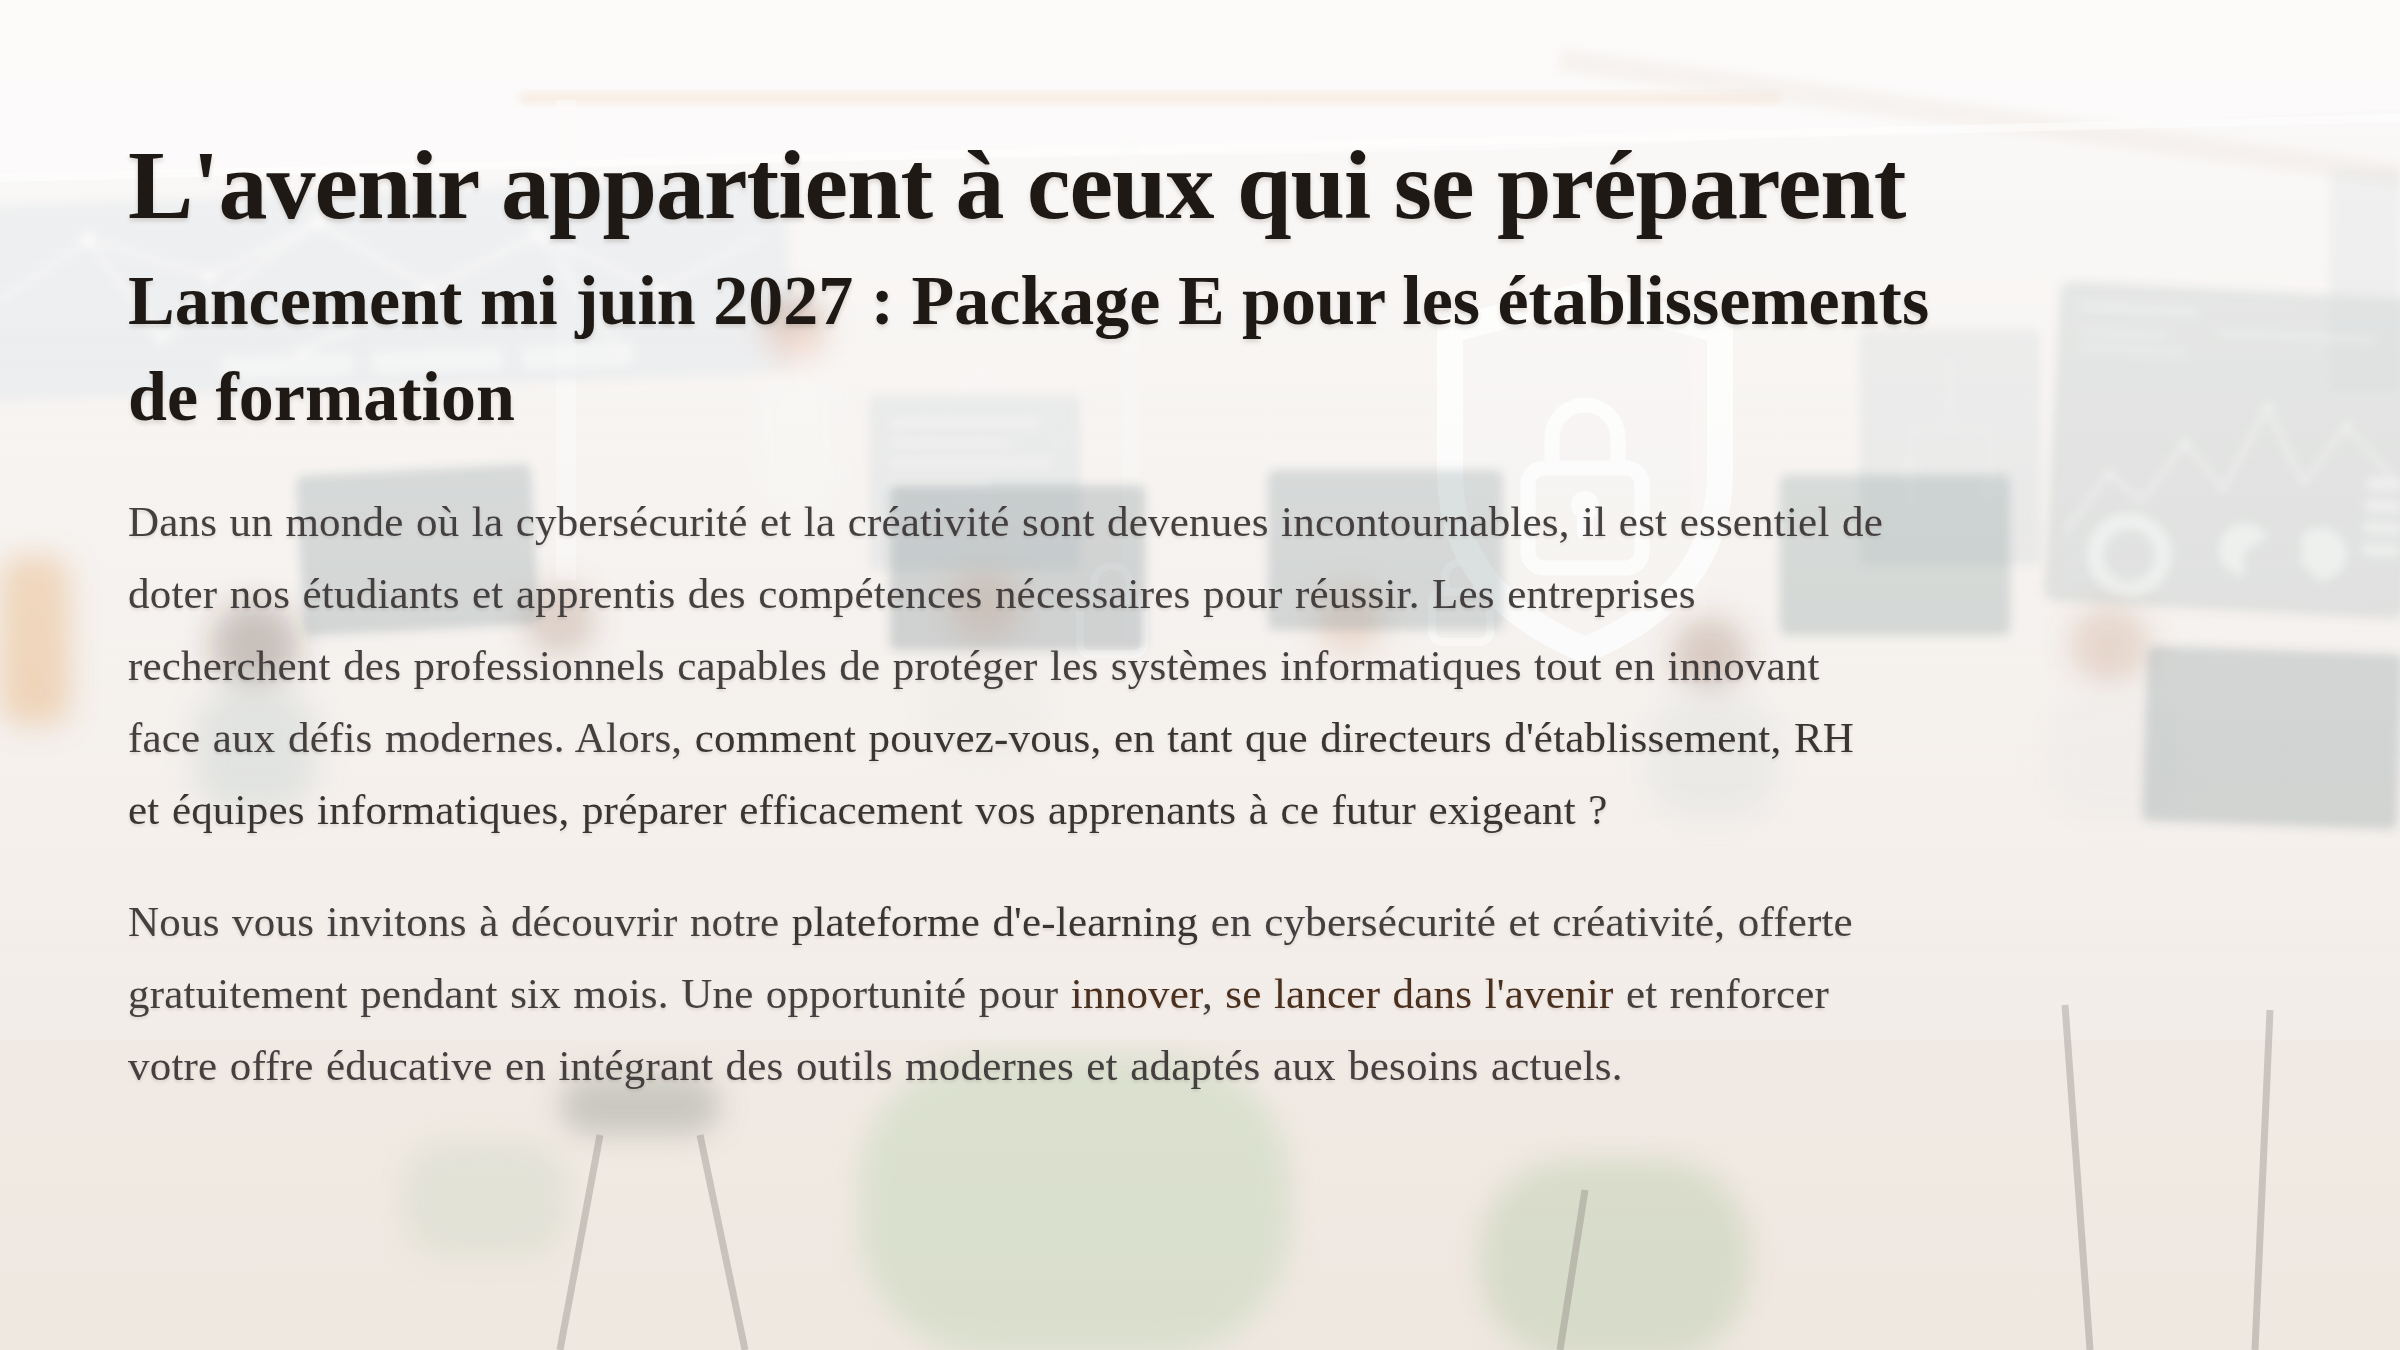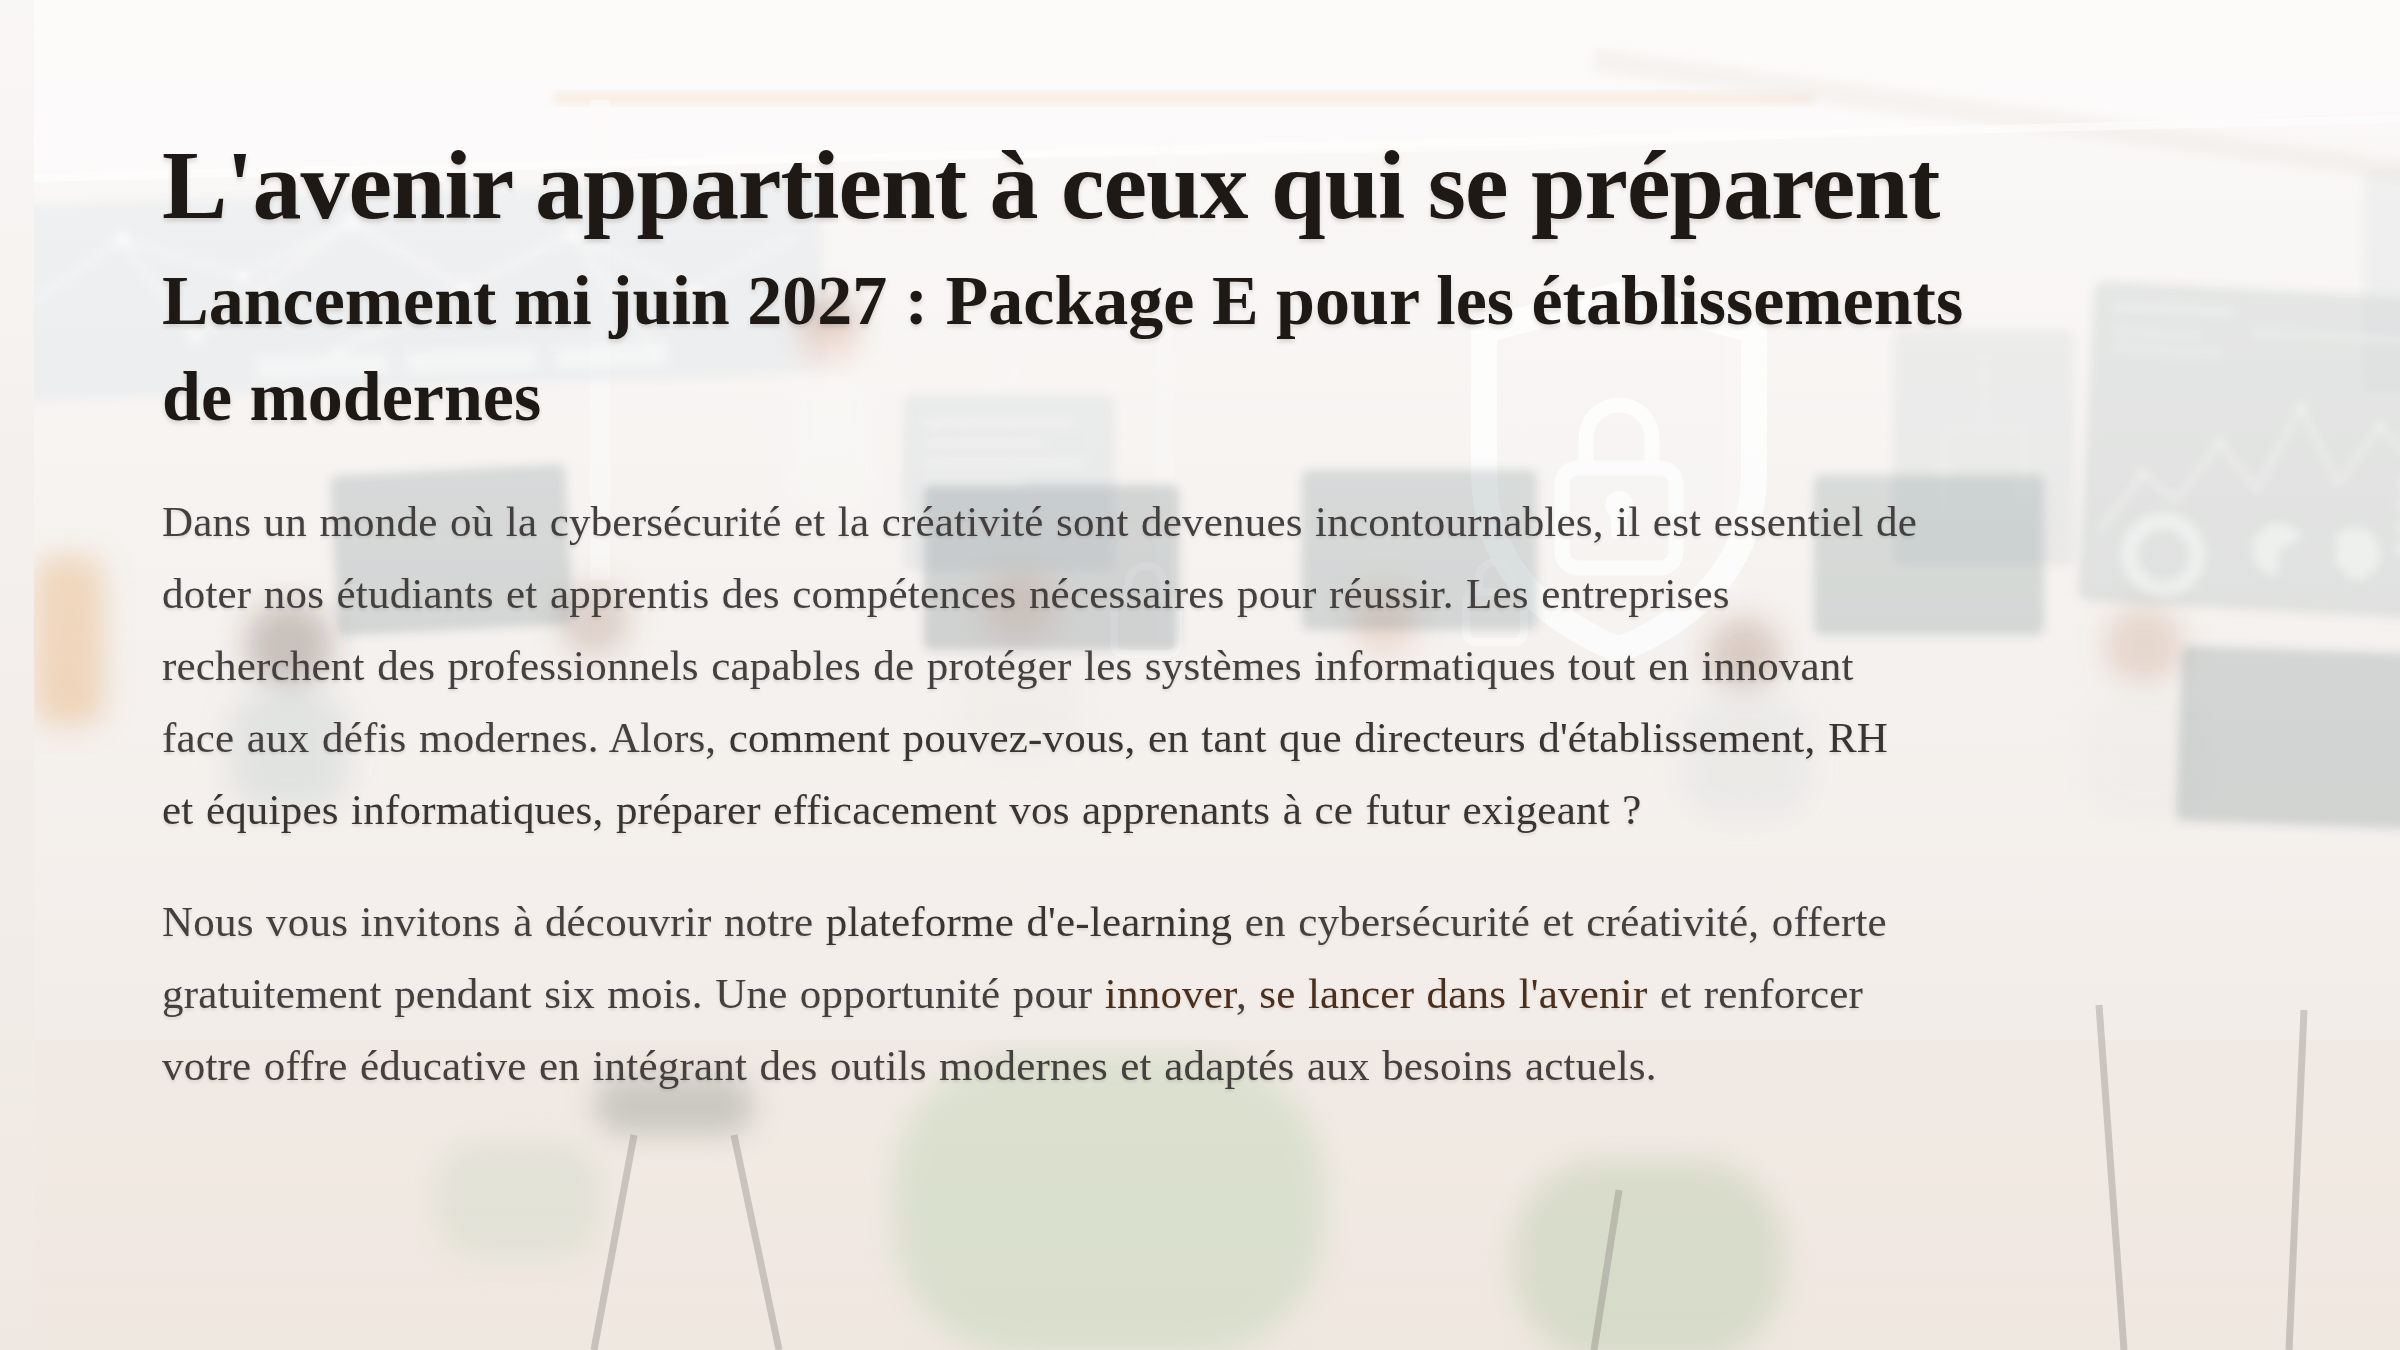--- a/index.html
+++ b/index.html
@@ -8,21 +8,21 @@
     --bold:#393532;
     --accent:#4b2f1d;
     --bg:#f3efec;
   }
   html,body{margin:0;padding:0;}
   body{
     width:2400px;height:1350px;overflow:hidden;
     font-family:"Liberation Serif","DejaVu Serif",serif;
     background:linear-gradient(180deg,#f9f7f6 0%,#f4f0ed 35%,#f2ece8 70%,#efe8e2 100%);
   }
-  .stage{position:relative;width:2213px;height:1350px;margin-left:34px;}
+  .stage{position:relative;width:2213px;height:1350px;}
   svg.bg{position:absolute;left:0;top:0;width:2400px;height:1350px;}
   .content{position:absolute;left:128px;top:128px;width:2250px;}
   h1.title{
     margin:0 0 10px 0;
     font-size:98px;line-height:1.17;font-weight:bold;letter-spacing:-1px;
     color:var(--heading);
     text-shadow:0 3px 4px rgba(80,65,55,.20);
   }
   h2.subtitle{
     margin:0 0 40px 0;
@@ -213,17 +213,17 @@
         <line x1="2065" y1="1005" x2="2090" y2="1350"></line>
         <line x1="2270" y1="1010" x2="2255" y2="1350"></line>
       </g>
     </g>
 
     <rect x="0" y="0" width="2400" height="1350" fill="url(#wash)"></rect>
   </svg>
 
   <div class="content">
     <h1 class="title"><span>L'avenir appartient à ceux qui se préparent</span><br></h1>
-    <h2 class="subtitle"><span>Lancement mi juin 2027 : Package E pour les établissements</span><br><span>de modernes</span></h2>
+    <h2 class="subtitle"><span>Lancement mi juin 2027 : Package E pour les établissements</span><br><span>de formation</span></h2>
     <p class="body"><span>Dans un monde où la cybersécurité et la créativité sont devenues incontournables, il est essentiel de</span><br><span>doter nos étudiants et apprentis des compétences nécessaires pour réussir. Les entreprises</span><br><span>recherchent des professionnels capables de protéger les systèmes informatiques tout en innovant</span><br><span>face aux défis modernes. Alors, </span><span class="bold">comment pouvez-vous, en tant que directeurs d'établissement, RH</span><br><span class="bold">et équipes informatiques, préparer efficacement vos apprenants à ce futur exigeant ?</span></p>
     <p class="body"><span>Nous vous invitons à découvrir notre </span><span class="bold">plateforme d'e-learning</span><span> en cybersécurité et créativité, offerte</span><br><span>gratuitement pendant six mois. Une opportunité pour </span><span class="bold accent">innover</span><span>, </span><span class="bold accent">se lancer dans l'avenir</span><span> et renforcer</span><br><span>votre offre éducative en intégrant des outils modernes et adaptés aux besoins actuels.</span></p>
   </div>
 </div>
 
 </body></html>

